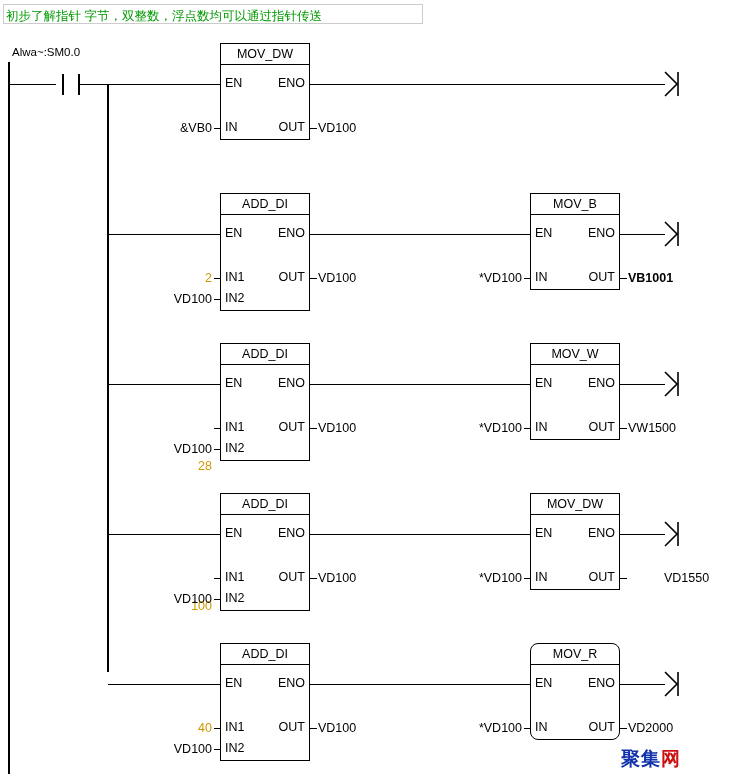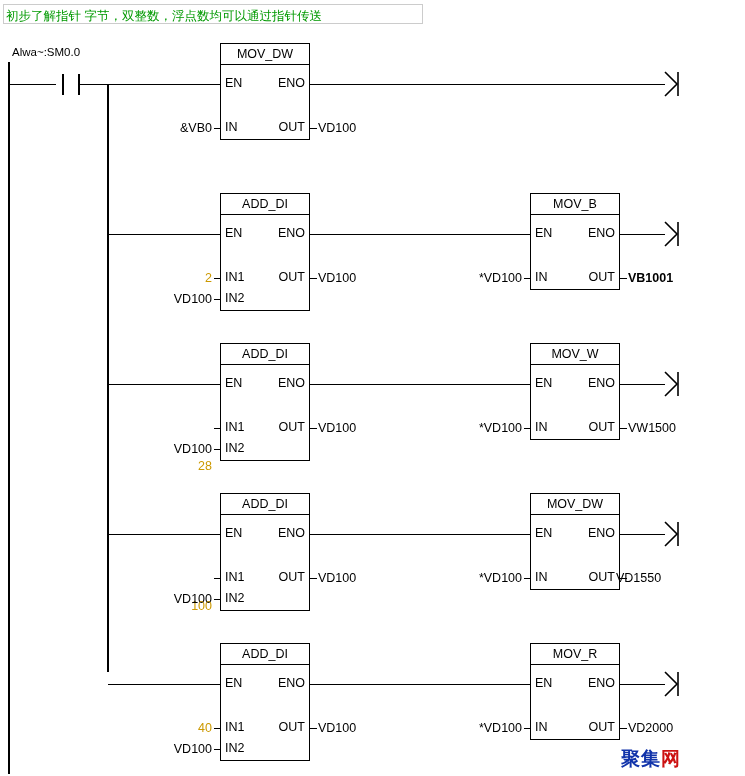--- a/index.html
+++ b/index.html
@@ -290,21 +290,21 @@
     <div class="fb-title">MOV_DW</div>
     <div class="pin pin-l" style="top:32px;">EN</div>
     <div class="pin pin-r" style="top:32px;">ENO</div>
     <div class="pin pin-l" style="top:76px;">IN</div>
     <div class="pin pin-r" style="top:76px;">OUT</div>
   </div>
 
   <div class="op-left" style="left:440px; top:571px; width:82px;">*VD100</div>
   <div class="tick" style="left:524px; top:578px; width:7px;"></div>
   <div class="tick" style="left:620px; top:578px; width:7px;"></div>
-  <div class="op-right" style="left:616px; top:571px;">VD1550</div>
+  <div class="op-right" style="left:664px; top:571px;">VD1550</div>
 
   <div class="wire wh" style="left:620px; top:534px; width:45px;"></div>
   <div class="arrow" style="left:664px; top:521px;">
     <svg width="22" height="26" viewBox="0 0 22 26">
       <polyline points="1,1 13,13 1,25" fill="none" stroke="#000" stroke-width="1.6"></polyline>
       <line x1="14" y1="1" x2="14" y2="25" stroke="#000" stroke-width="1.6"></line>
     </svg>
   </div>
 
   <div class="wire wh" style="left:108px; top:684px; width:112px;"></div>
@@ -320,21 +320,21 @@
 
   <div class="op-left op-const" style="left:130px; top:721px; width:82px;">40</div>
   <div class="tick" style="left:214px; top:728px; width:7px;"></div>
   <div class="op-left" style="left:130px; top:742px; width:82px;">VD100</div>
   <div class="tick" style="left:214px; top:749px; width:7px;"></div>
   <div class="tick" style="left:310px; top:728px; width:7px;"></div>
   <div class="op-right" style="left:318px; top:721px;">VD100</div>
 
   <div class="wire wh" style="left:310px; top:684px; width:220px;"></div>
 
-  <div class="fb" style="left:530px; top:643px; width:90px; height:97px;">
+  <div class="fb" style="left:530px; top:643px; width:90px; height:97px;border-radius:8px;">
     <div class="fb-title">MOV_R</div>
     <div class="pin pin-l" style="top:32px;">EN</div>
     <div class="pin pin-r" style="top:32px;">ENO</div>
     <div class="pin pin-l" style="top:76px;">IN</div>
     <div class="pin pin-r" style="top:76px;">OUT</div>
   </div>
 
   <div class="op-left" style="left:440px; top:721px; width:82px;">*VD100</div>
   <div class="tick" style="left:524px; top:728px; width:7px;"></div>
   <div class="tick" style="left:620px; top:728px; width:7px;"></div>

